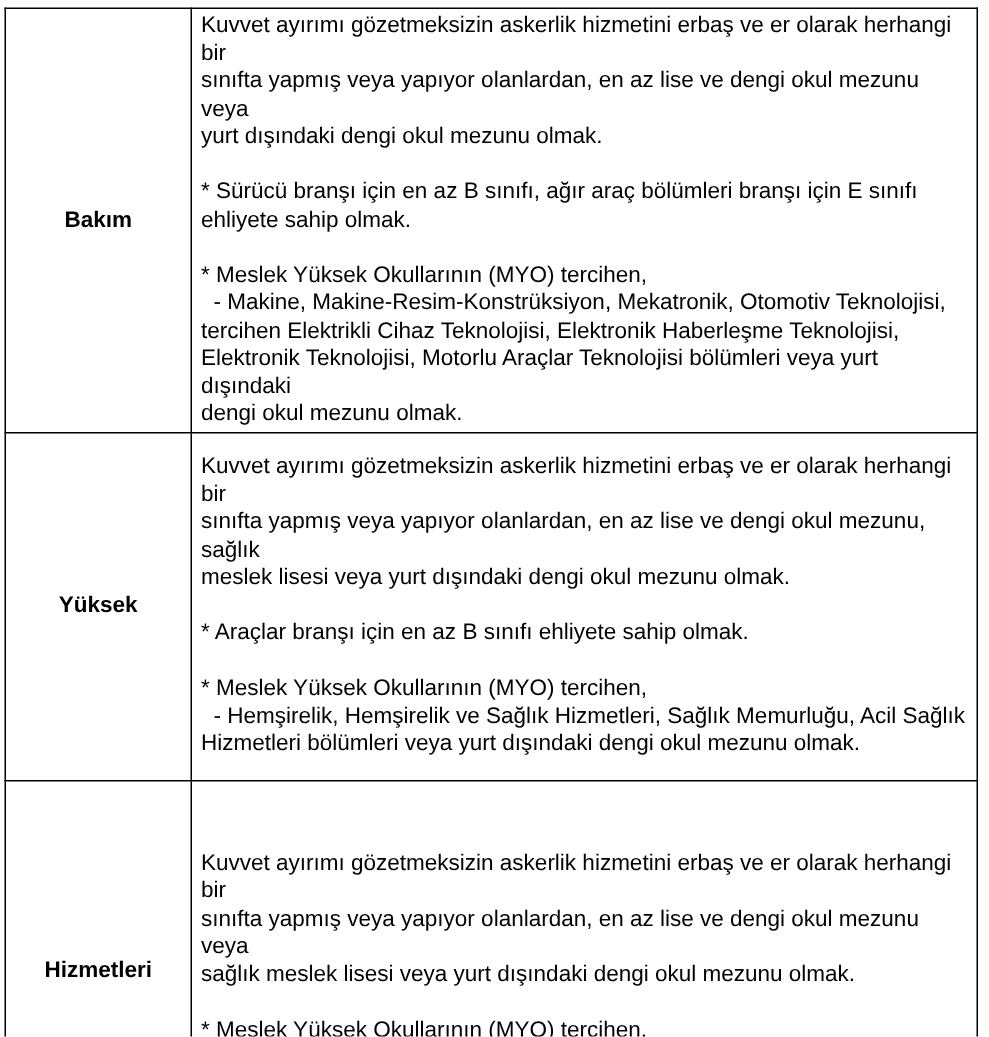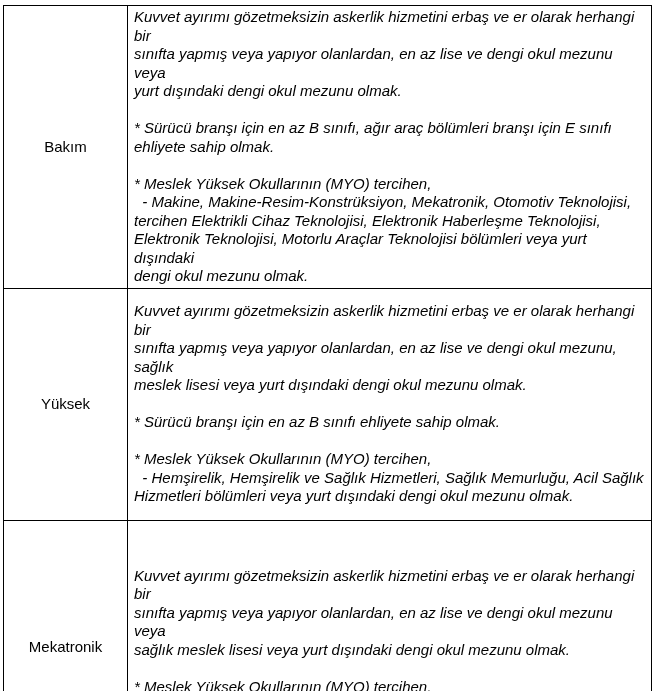--- a/index.html
+++ b/index.html
@@ -24,29 +24,28 @@
   }
   table.branch-table td {
     border: 1.5px solid #000000;
     vertical-align: middle;
     font-size: 15px;
     line-height: 18.5px;
   }
   td.label-cell {
     width: 121px;
     text-align: center;
-    font-weight: normal;
+    font-weight: bold;
   }
   td.content-cell {
     padding: 2px 4px 2px 6px;
   }
   td.content-cell p {
     margin: 0 0 18.5px 0;
     white-space: pre-wrap;
-    font-style: italic;
   }
   td.content-cell p:last-child {
     margin-bottom: 0;
   }
   tr.row-0 td { height: 226px; }
   tr.row-1 td { height: 227px; }
   tr.row-2 td { height: 225px; }
   tr.row-2 td.content-cell { padding-top: 26px; }
 </style>
 </head>
@@ -73,29 +72,29 @@
       </td>
     </tr>
     <tr class="row-1">
       <td class="label-cell">
         <span>Yüksek</span>
       </td>
       <td class="content-cell">
         <p>Kuvvet ayırımı gözetmeksizin askerlik hizmetini erbaş ve er olarak herhangi bir
 sınıfta yapmış veya yapıyor olanlardan, en az lise ve dengi okul mezunu, sağlık
 meslek lisesi veya yurt dışındaki dengi okul mezunu olmak.</p>
-        <p>* Sürücü branşı için en az B sınıfı ehliyete sahip olmak.</p>
+        <p>* Araçlar branşı için en az B sınıfı ehliyete sahip olmak.</p>
         <p>* Meslek Yüksek Okullarının (MYO) tercihen,
   - Hemşirelik, Hemşirelik ve Sağlık Hizmetleri, Sağlık Memurluğu, Acil Sağlık
 Hizmetleri bölümleri veya yurt dışındaki dengi okul mezunu olmak.</p>
       </td>
     </tr>
     <tr class="row-2">
       <td class="label-cell">
-        <span>Mekatronik</span>
+        <span>Hizmetleri</span>
       </td>
       <td class="content-cell">
         <p>Kuvvet ayırımı gözetmeksizin askerlik hizmetini erbaş ve er olarak herhangi bir
 sınıfta yapmış veya yapıyor olanlardan, en az lise ve dengi okul mezunu veya
 sağlık meslek lisesi veya yurt dışındaki dengi okul mezunu olmak.</p>
         <p>* Meslek Yüksek Okullarının (MYO) tercihen,
   - Veteriner-Labarotuar, Veteriner-Sağlık Tekniker/Teknisyenliği, Hayvan
 Yetiştiriciliği ve Sağlık bölümleri veya yurt dışındaki dengi okul mezunu olmak.</p>
       </td>
     </tr>

